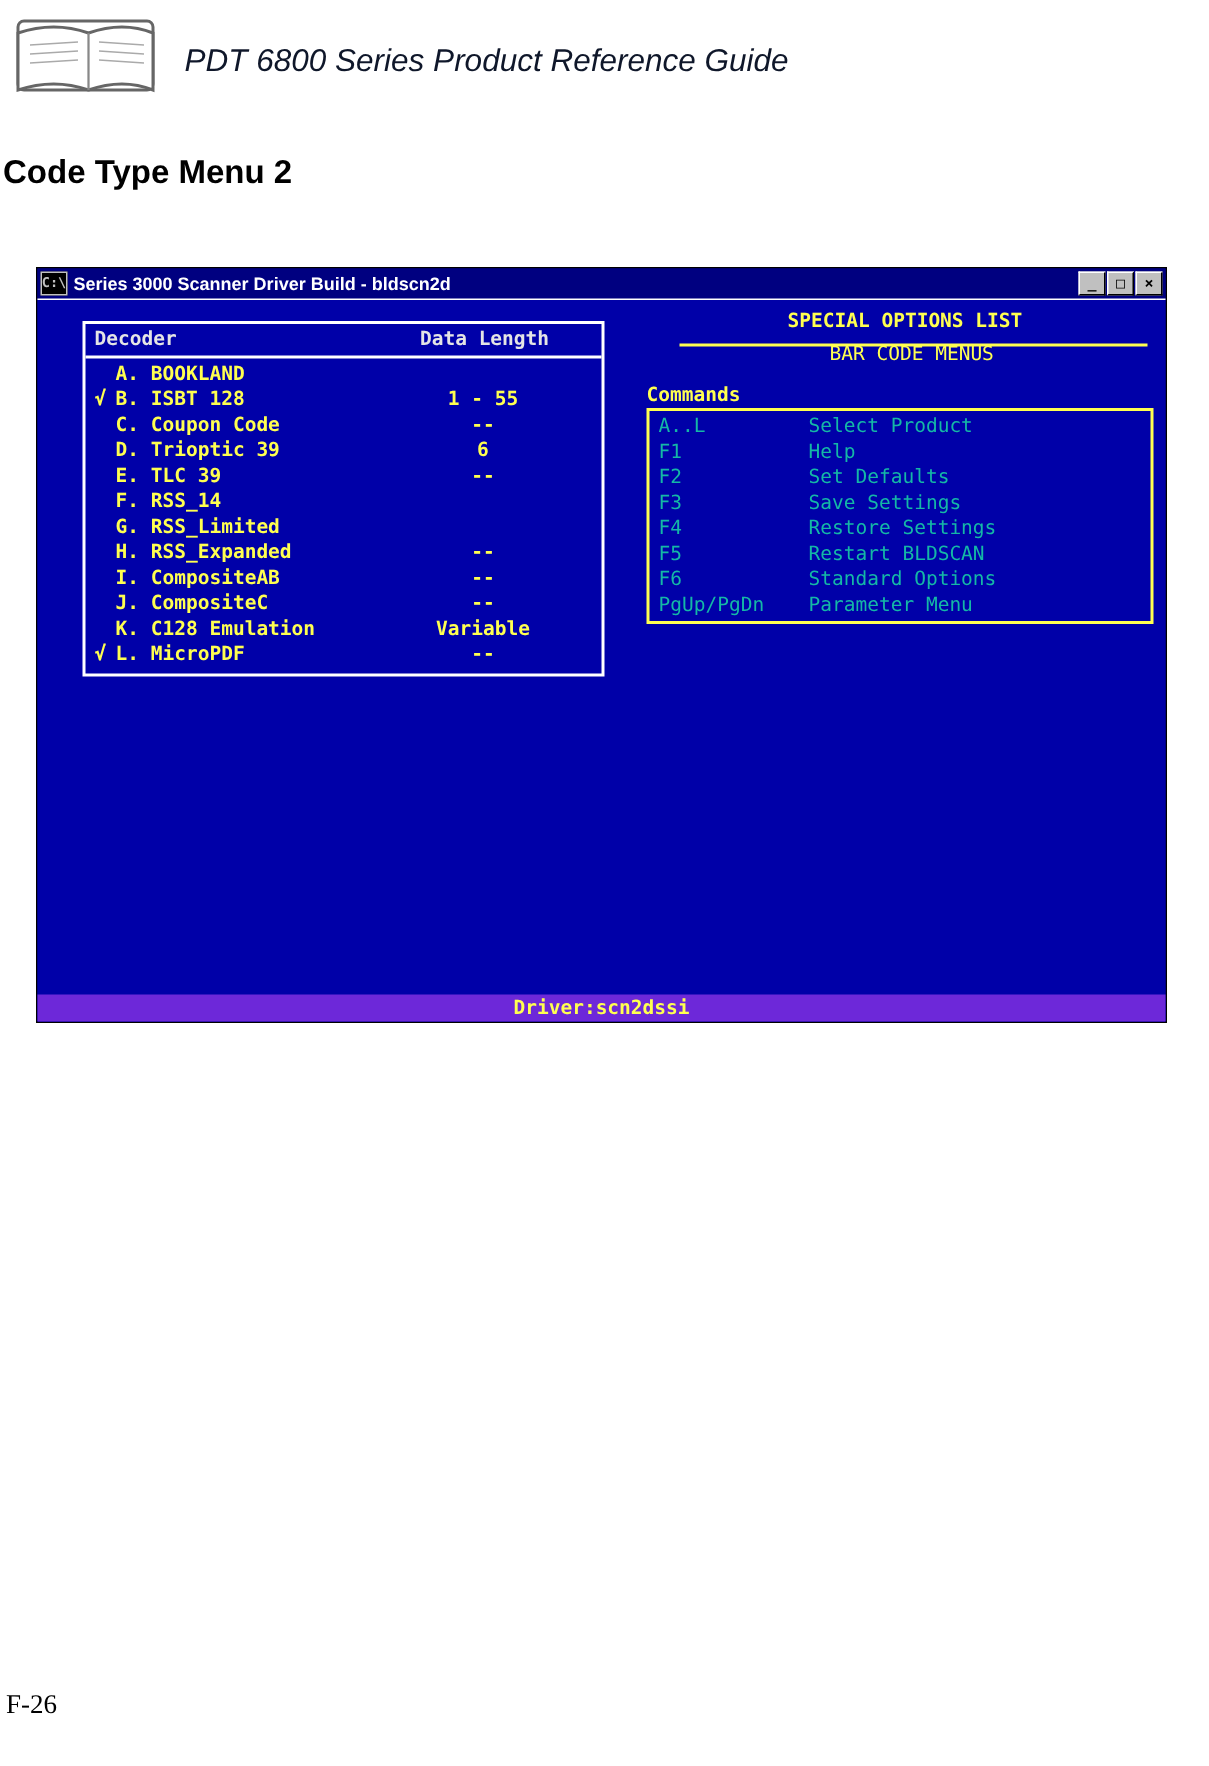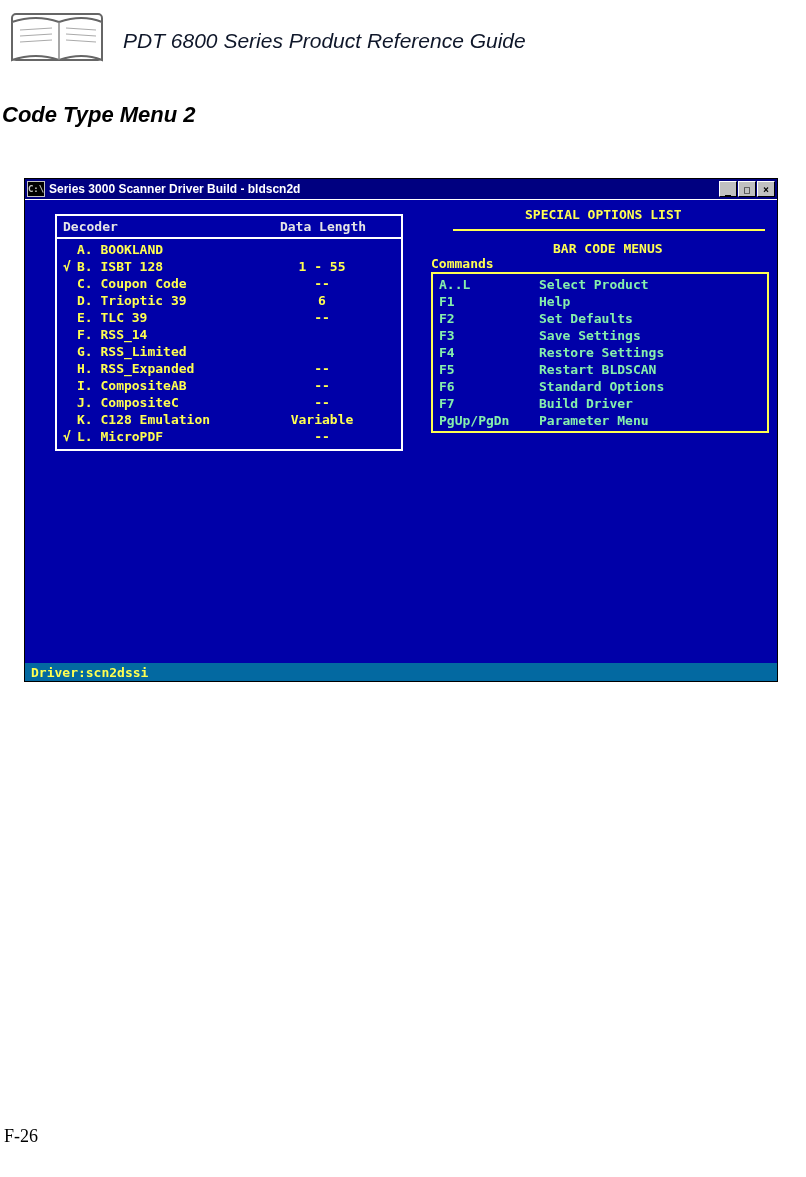--- a/index.html
+++ b/index.html
@@ -25,21 +25,20 @@
     font-style: italic;
     font-size: 21px;
     margin-left: 12px;
     color: #0f172a;
   }
   .section-title {
     font-weight: bold;
     font-size: 22px;
     margin: 22px 0 0 2px;
     color: #000;
-    font-style: italic;
   }
   .dos-window {
     margin: 50px 0 0 24px;
     width: 752px;
     border: 1px solid #000;
     background: #0000a8;
     position: relative;
   }
   .titlebar {
     height: 20px;
@@ -100,24 +99,24 @@
   }
   .special-title {
     position: absolute;
     top: 6px;
     left: 500px;
     color: #ffff50;
     font-weight: bold;
   }
   .special-subtitle {
     position: absolute;
-    top: 40px;
+    top: 28px;
     left: 528px;
     color: #ffff50;
-    font-weight: bold;
+    font-weight: normal;
   }
   .hr-line {
     position: absolute;
     top: 29px;
     left: 428px;
     width: 312px;
     height: 2px;
     background: #ffff50;
   }
   .decoder-box {
@@ -159,38 +158,38 @@
   .commands-box {
     position: absolute;
     top: 72px;
     left: 406px;
     width: 334px;
     border: 2px solid #ffff50;
     padding: 2px 0;
   }
   .crow {
     display: flex;
-    color: #86efac;
-    font-weight: bold;
+    color: #14b8a6;
+    font-weight: normal;
     padding: 0 6px;
     white-space: pre;
   }
   .crow .key { width: 100px; }
   .crow .desc { flex: 1; }
   .footer-bar {
     position: absolute;
     bottom: 0;
     left: 0;
     right: 0;
     height: 18px;
-    background: #0369a1;
-    color: #ffff50;
-    font-weight: bold;
-    display: flex;
-    justify-content: space-between;
+    background: #6d28d9;
+    color: #ffff50;
+    font-weight: bold;
+    display: flex;
+    justify-content: center;
     padding: 0 6px;
     align-items: center;
   }
   .page-number {
     position: absolute;
     bottom: 30px;
     left: 4px;
     font-size: 18px;
     color: #000;
     font-family: Liberation Serif, serif;
@@ -255,21 +254,20 @@
 
     <div class="commands-label">Commands</div>
     <div class="commands-box" id="commands-box">
         <div class="crow"><span class="key">A..L</span><span class="desc">Select Product</span></div>
         <div class="crow"><span class="key">F1</span><span class="desc">Help</span></div>
         <div class="crow"><span class="key">F2</span><span class="desc">Set Defaults</span></div>
         <div class="crow"><span class="key">F3</span><span class="desc">Save Settings</span></div>
         <div class="crow"><span class="key">F4</span><span class="desc">Restore Settings</span></div>
         <div class="crow"><span class="key">F5</span><span class="desc">Restart BLDSCAN</span></div>
         <div class="crow"><span class="key">F6</span><span class="desc">Standard Options</span></div>
-        <div class="crow"><span class="key">F7</span><span class="desc">Build Driver</span></div>
         <div class="crow"><span class="key">PgUp/PgDn</span><span class="desc">Parameter Menu</span></div>
       </div>
 
     <div class="footer-bar">
       <span>Driver:scn2dssi</span>
     </div>
   </div>
 </div>
 
 <div class="page-number">F-26</div>

